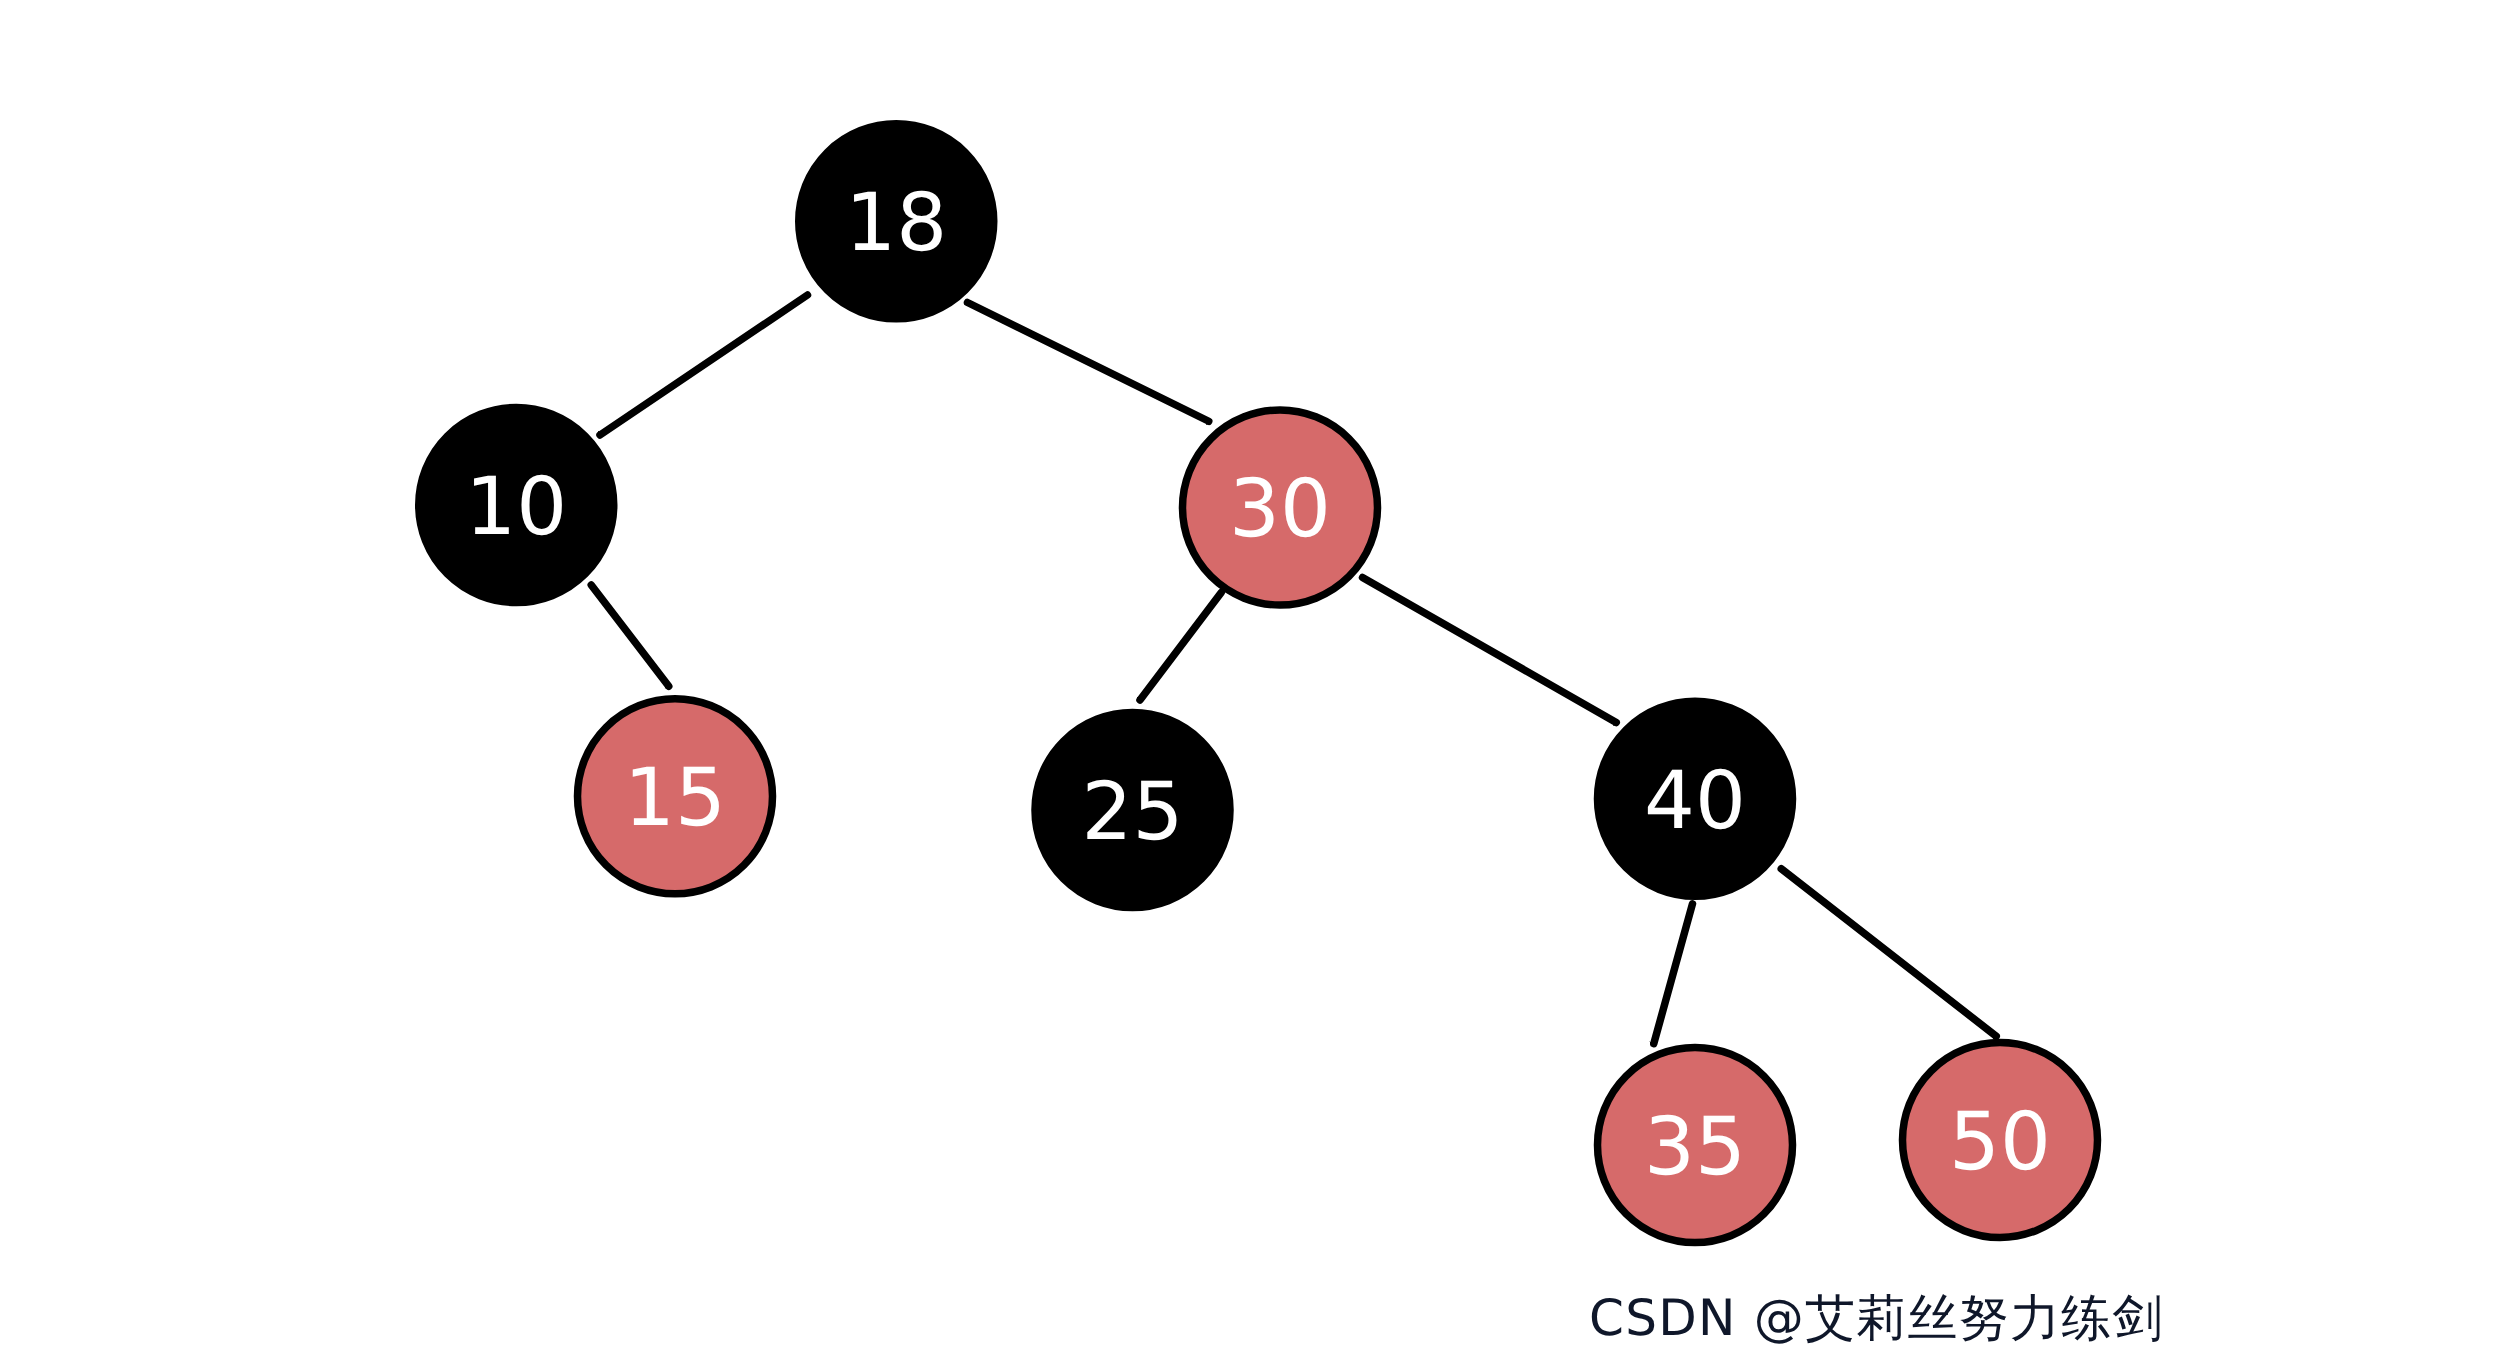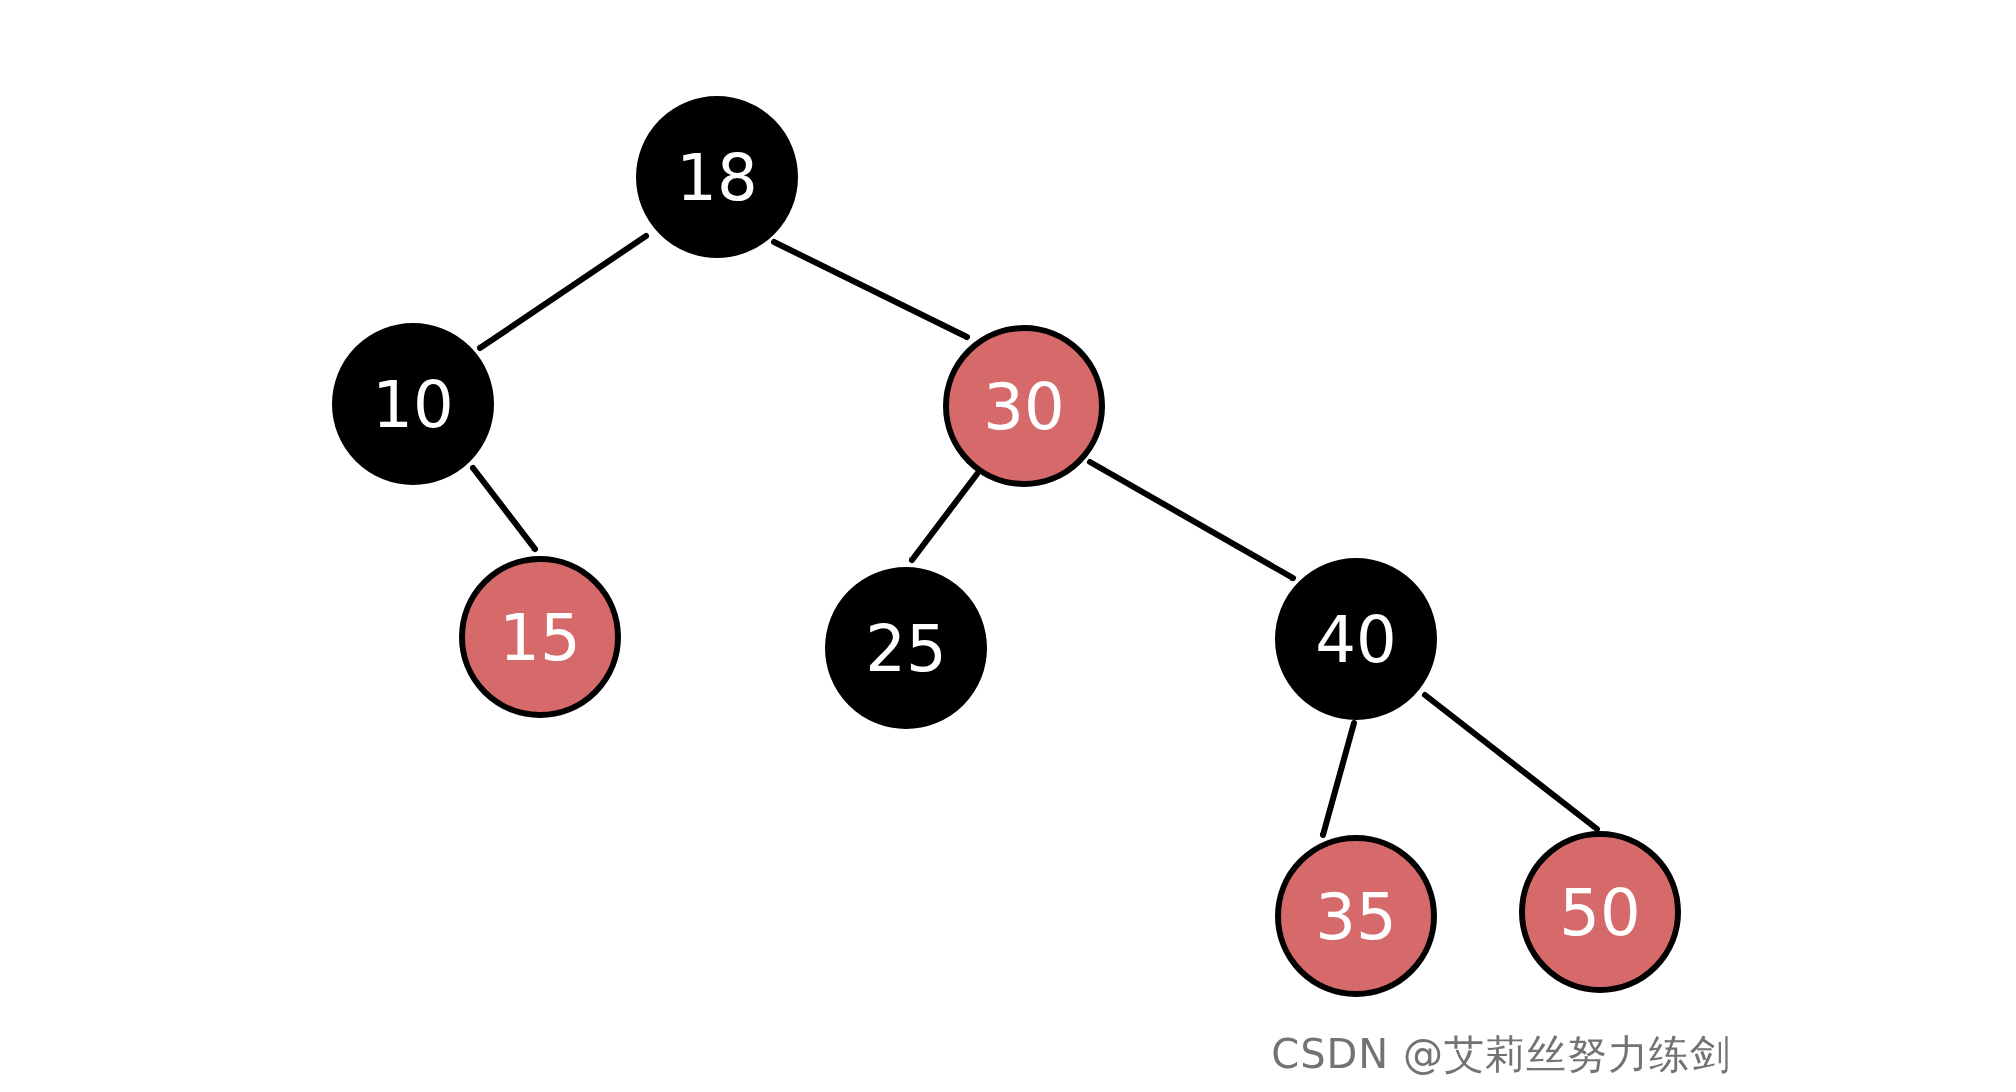--- a/index.html
+++ b/index.html
@@ -84,14 +84,14 @@
           <circle cx="1356" cy="916" r="78" fill="#d66a6a" stroke="#000000" stroke-width="6"></circle>
           <text x="1356" y="916" dy="0.36em" text-anchor="middle" fill="#ffffff">35</text>
         </g>
         <g>
           <circle cx="1600" cy="912" r="78" fill="#d66a6a" stroke="#000000" stroke-width="6"></circle>
           <text x="1600" y="912" dy="0.36em" text-anchor="middle" fill="#ffffff">50</text>
         </g>
       </g>
   </svg>
 
-  <div class="watermark" style="color: #737373;">CSDN @艾莉丝努力练剑</div>
+  <div class="watermark" style="color: #0f172a;">CSDN @艾莉丝努力练剑</div>
 </div>
 
 </body></html>

